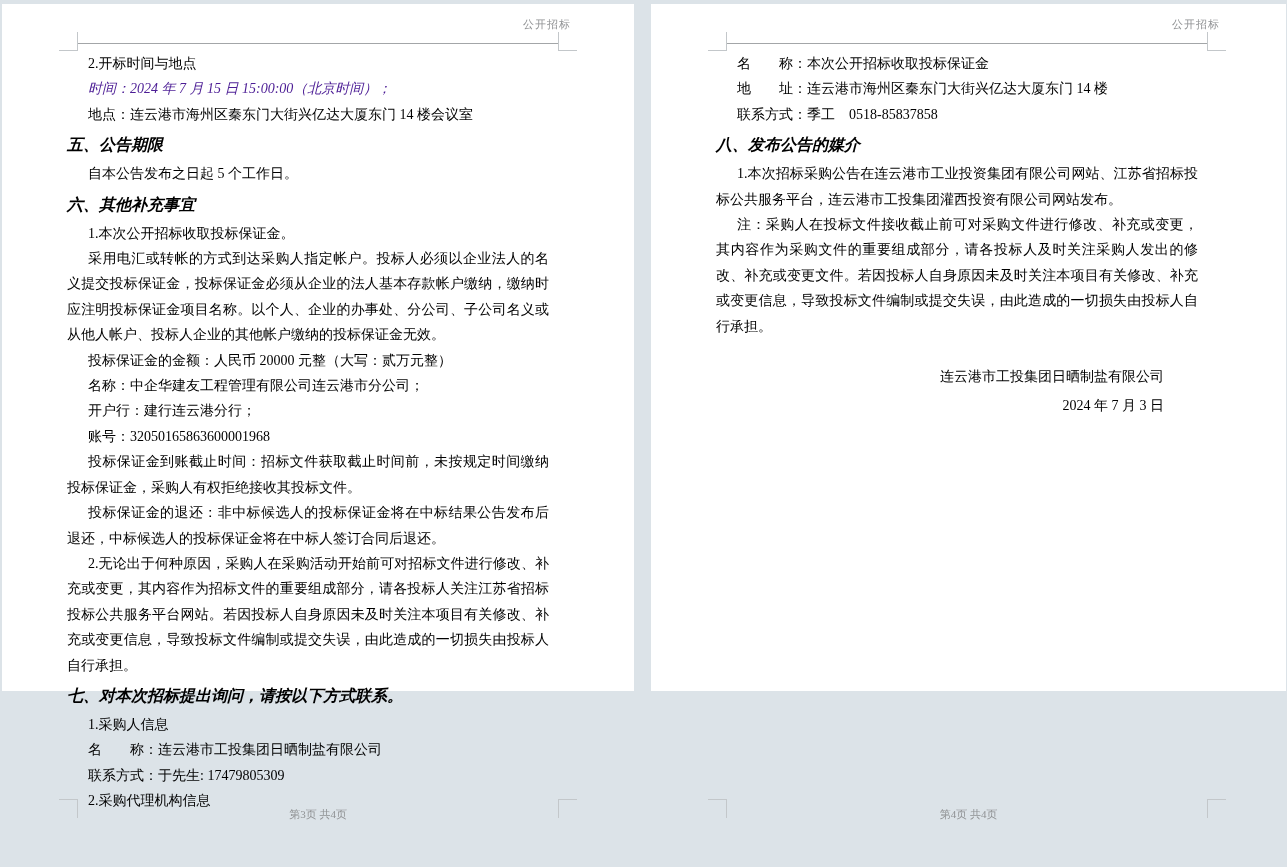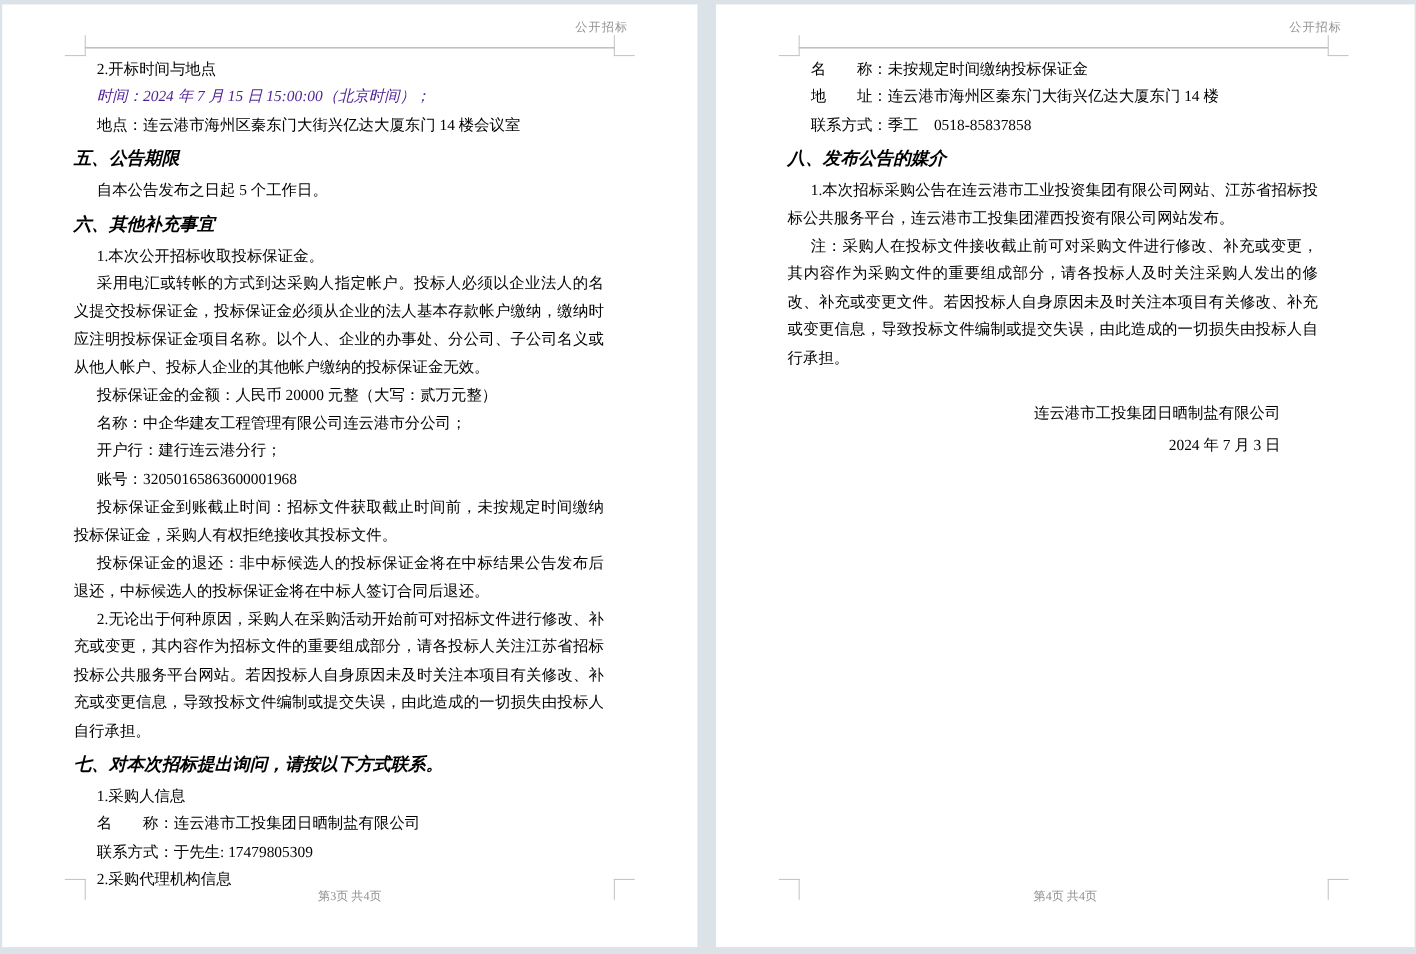--- a/index.html
+++ b/index.html
@@ -2,21 +2,21 @@
 <html><head>
 <meta charset="utf-8">
 <style>
   html,body{margin:0;padding:0;}
   body{
     width:1287px;height:867px;position:relative;overflow:hidden;
     background:#dce3e8;
     font-family:"Liberation Serif","DejaVu Serif",serif;
   }
   .page{
-    position:absolute;top:4px;height:857px;background:#ffffff;
+    position:absolute;top:4px;height:687px;background:#ffffff;
   }
   .page.left{left:2px;width:632px;}
   .page.right{left:651px;width:635px;}
 
   .hdr-label{
     position:absolute;top:13px;font-size:11px;color:#8f9193;
     letter-spacing:1px;
   }
   .page.left .hdr-label{left:521px;}
   .page.right .hdr-label{left:1000px - 651px;}
@@ -94,21 +94,21 @@
 
 <div class="page right">
   <span class="hdr-label">公开招标</span>
   <div class="hdr-rule"></div>
   <div class="mark tl"></div>
   <div class="mark tr"></div>
   <div class="mark bl"></div>
   <div class="mark br"></div>
 
   <div class="content">
-    <p>名　　称：未按规定时间缴纳投标保证金</p>
+    <p>名　　称：本次公开招标收取投标保证金</p>
     <p>地　　址：连云港市海州区秦东门大街兴亿达大厦东门 14 楼</p>
     <p>联系方式：季工　0518-85837858</p>
     <h3>八、发布公告的媒介</h3>
     <p>1.本次招标采购公告在连云港市工业投资集团有限公司网站、江苏省招标投标公共服务平台，连云港市工投集团灌西投资有限公司网站发布。</p>
     <p>注：采购人在投标文件接收截止前可对采购文件进行修改、补充或变更，其内容作为采购文件的重要组成部分，请各投标人及时关注采购人发出的修改、补充或变更文件。若因投标人自身原因未及时关注本项目有关修改、补充或变更信息，导致投标文件编制或提交失误，由此造成的一切损失由投标人自行承担。</p>
     <div class="signature">
       <p>连云港市工投集团日晒制盐有限公司</p>
       <p>2024 年 7 月 3 日</p>
     </div>
   </div>

